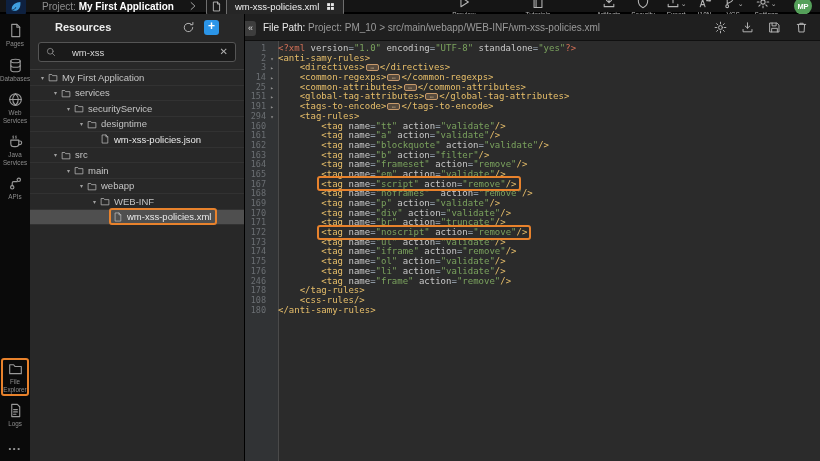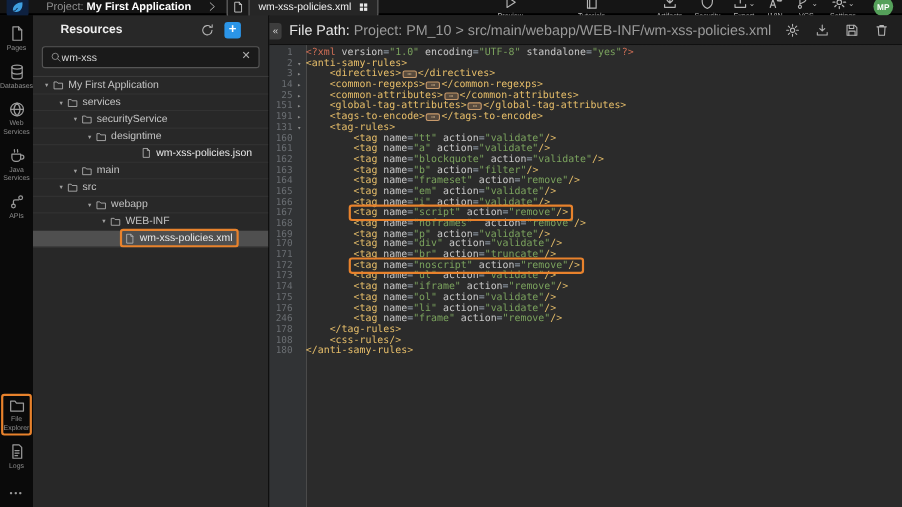--- a/index.html
+++ b/index.html
@@ -57,21 +57,21 @@
 
   
   .resources{width:215px;flex:none;background:#282828;border-right:1px solid #000;
              display:flex;flex-direction:column}
   .res-head{height:26px;flex:none;display:flex;align-items:center;padding:0 25px;gap:9px}
   .res-title{font-size:11px;color:#ededed;font-weight:bold;flex:1}
   .res-refresh{color:#b5b5b5;display:flex;cursor:pointer}
   .res-plus{width:15px;height:15px;background:var(--accent_blue);border-radius:3px;
             color:#fff;font-size:12px;line-height:13px;text-align:center;font-weight:bold;cursor:pointer}
   .search{margin:2px 8px 7px;height:20px;background:#1a1a1a;border:1px solid #555;
-          border-radius:3px;display:flex;align-items:center;padding:0 7px;gap:0}
+          border-radius:3px;display:flex;align-items:center;padding:0 7px;gap:16px}
   .search .ic{color:#9a9a9a}
   .search-val{flex:1;font-size:9.5px;color:#d8d8d8;background:transparent;border:none;
               outline:none;font-family:"Liberation Sans",sans-serif;padding:0;min-width:0}
   .search-x{color:#b0b0b0;font-size:10px;cursor:pointer;line-height:10px}
   .tree{border-top:1px solid #3a3a3a;overflow:hidden}
   .trow{height:15.5px;display:flex;align-items:center;border-bottom:1px solid #323232;
         font-size:9.5px;color:#c4c4c4;cursor:pointer}
   .trow.sel{background:#4f4f4f;color:#fff}
   .tarrow{width:11px;flex:none;font-size:6px;color:#a0a0a0;text-align:center}
   .titem{display:inline-flex;align-items:center;position:relative}
@@ -80,21 +80,21 @@
   .trow .file-label{color:#e9e9e9}
   .hlbox::after{content:"";position:absolute;left:-4px;right:-6px;top:-3px;bottom:-3px;
                 border:2px solid var(--accent_orange);border-radius:3px}
 
   
   .editor{flex:1;display:flex;flex-direction:column;position:relative;min-width:0;background:#2b2b2b}
   .notch{position:absolute;left:0;top:7px;width:11px;height:15px;background:#3d3d3d;color:#ddd;
          font-size:9px;line-height:14px;text-align:center;border-radius:0 3px 3px 0;z-index:5;cursor:pointer}
   .ed-head{height:27px;flex:none;background:#1f1f1f;border-bottom:1px solid #101010;
            display:flex;align-items:center;padding:0 12px 0 18px}
-  .path{font-size:13px;flex:1;white-space:nowrap;overflow:hidden}
+  .path{font-size:10px;flex:1;white-space:nowrap;overflow:hidden}
   .path-label{color:#e8e8e8}
   .path-rest{color:#9a9a9a}
   .ed-tools{display:flex;gap:14px;color:#b5b5b5;align-items:center}
   .ed-tools .ic{cursor:pointer}
 
   .code{flex:1;font-family:"DejaVu Sans Mono",monospace;font-size:9px;line-height:9.7px;
         padding-top:3px;overflow:hidden;
         background-image:linear-gradient(to right,#313335 0,#313335 33px,#4a4a4a 33px,#4a4a4a 34px,#2b2b2b 34px)}
   .crow{display:flex;height:9.7px}
   .lnum{width:21px;flex:none;text-align:right;color:#6b6f73;font-size:8.5px}
@@ -403,52 +403,52 @@
      <span class="tarrow">▾</span>
      <span class="titem">
        <span class="ticon ic">
                 <svg viewBox="0 0 16 16" fill="none" stroke="currentColor" stroke-width="1.2" stroke-linecap="round" stroke-linejoin="round">
                   <path d="M1.8 13.5v-9.5h4.2l1.4 1.8h6.8v7.7z"></path>
                 </svg>
               </span>
        <span class="tlabel">designtime</span>
      </span>
    </div>
-          <div class="trow" style="padding-left:87px">
+          <div class="trow" style="padding-left:59px">
      <span class="tarrow"></span>
      <span class="titem">
        <span class="ticon ic">
                 <svg viewBox="0 0 16 16" fill="none" stroke="currentColor" stroke-width="1.2" stroke-linecap="round" stroke-linejoin="round">
                   <path d="M4 1.5h5.5l3 3v10H4z"></path>
                   <path d="M9.5 1.5v3h3"></path>
                 </svg>
               </span>
        <span class="tlabel file-label">wm-xss-policies.json</span>
      </span>
    </div>
+          <div class="trow" style="padding-left:20px">
+     <span class="tarrow">▾</span>
+     <span class="titem">
+       <span class="ticon ic">
+                <svg viewBox="0 0 16 16" fill="none" stroke="currentColor" stroke-width="1.2" stroke-linecap="round" stroke-linejoin="round">
+                  <path d="M1.8 13.5v-9.5h4.2l1.4 1.8h6.8v7.7z"></path>
+                </svg>
+              </span>
+       <span class="tlabel">src</span>
+     </span>
+   </div>
           <div class="trow" style="padding-left:33px">
      <span class="tarrow">▾</span>
      <span class="titem">
        <span class="ticon ic">
                 <svg viewBox="0 0 16 16" fill="none" stroke="currentColor" stroke-width="1.2" stroke-linecap="round" stroke-linejoin="round">
                   <path d="M1.8 13.5v-9.5h4.2l1.4 1.8h6.8v7.7z"></path>
                 </svg>
               </span>
        <span class="tlabel">main</span>
-     </span>
-   </div>
-          <div class="trow" style="padding-left:20px">
-     <span class="tarrow">▾</span>
-     <span class="titem">
-       <span class="ticon ic">
-                <svg viewBox="0 0 16 16" fill="none" stroke="currentColor" stroke-width="1.2" stroke-linecap="round" stroke-linejoin="round">
-                  <path d="M1.8 13.5v-9.5h4.2l1.4 1.8h6.8v7.7z"></path>
-                </svg>
-              </span>
-       <span class="tlabel">src</span>
      </span>
    </div>
           <div class="trow" style="padding-left:46px">
      <span class="tarrow">▾</span>
      <span class="titem">
        <span class="ticon ic">
                 <svg viewBox="0 0 16 16" fill="none" stroke="currentColor" stroke-width="1.2" stroke-linecap="round" stroke-linejoin="round">
                   <path d="M1.8 13.5v-9.5h4.2l1.4 1.8h6.8v7.7z"></path>
                 </svg>
               </span>
@@ -545,21 +545,21 @@
             <span class="lnum">151</span>
             <span class="larrow">▸</span>
             <span class="ltext">    <span class="tg">&lt;global-tag-attributes</span><span class="tg">&gt;</span><span class="fold">⋯</span><span class="tg">&lt;/global-tag-attributes</span><span class="tg">&gt;</span></span>
           </div>
           <div class="crow">
             <span class="lnum">191</span>
             <span class="larrow">▸</span>
             <span class="ltext">    <span class="tg">&lt;tags-to-encode</span><span class="tg">&gt;</span><span class="fold">⋯</span><span class="tg">&lt;/tags-to-encode</span><span class="tg">&gt;</span></span>
           </div>
           <div class="crow">
-            <span class="lnum">131</span>
+            <span class="lnum">294</span>
             <span class="larrow">▾</span>
             <span class="ltext">    <span class="tg">&lt;tag-rules</span><span class="tg">&gt;</span></span>
           </div>
           <div class="crow">
             <span class="lnum">160</span>
             <span class="larrow"></span>
             <span class="ltext">        <span class="tg">&lt;tag</span> <span class="at">name</span>=<span class="st">"tt"</span> <span class="at">action</span>=<span class="st">"validate"</span><span class="tg">/&gt;</span></span>
           </div>
           <div class="crow">
             <span class="lnum">161</span>
@@ -580,25 +580,20 @@
             <span class="lnum">164</span>
             <span class="larrow"></span>
             <span class="ltext">        <span class="tg">&lt;tag</span> <span class="at">name</span>=<span class="st">"frameset"</span> <span class="at">action</span>=<span class="st">"remove"</span><span class="tg">/&gt;</span></span>
           </div>
           <div class="crow">
             <span class="lnum">165</span>
             <span class="larrow"></span>
             <span class="ltext">        <span class="tg">&lt;tag</span> <span class="at">name</span>=<span class="st">"em"</span> <span class="at">action</span>=<span class="st">"validate"</span><span class="tg">/&gt;</span></span>
           </div>
           <div class="crow">
-            <span class="lnum">166</span>
-            <span class="larrow"></span>
-            <span class="ltext">        <span class="tg">&lt;tag</span> <span class="at">name</span>=<span class="st">"i"</span> <span class="at">action</span>=<span class="st">"validate"</span><span class="tg">/&gt;</span></span>
-          </div>
-          <div class="crow">
             <span class="lnum">167</span>
             <span class="larrow"></span>
             <span class="ltext">        <span class="hl-line"><span class="tg">&lt;tag</span> <span class="at">name</span>=<span class="st">"script"</span> <span class="at">action</span>=<span class="st">"remove"</span><span class="tg">/&gt;</span></span></span>
           </div>
           <div class="crow">
             <span class="lnum">168</span>
             <span class="larrow"></span>
             <span class="ltext">        <span class="tg">&lt;tag</span> <span class="at">name</span>=<span class="st">"noframes"</span>  <span class="at">action</span>=<span class="st">"remove"</span><span class="tg">/&gt;</span></span>
           </div>
           <div class="crow">

